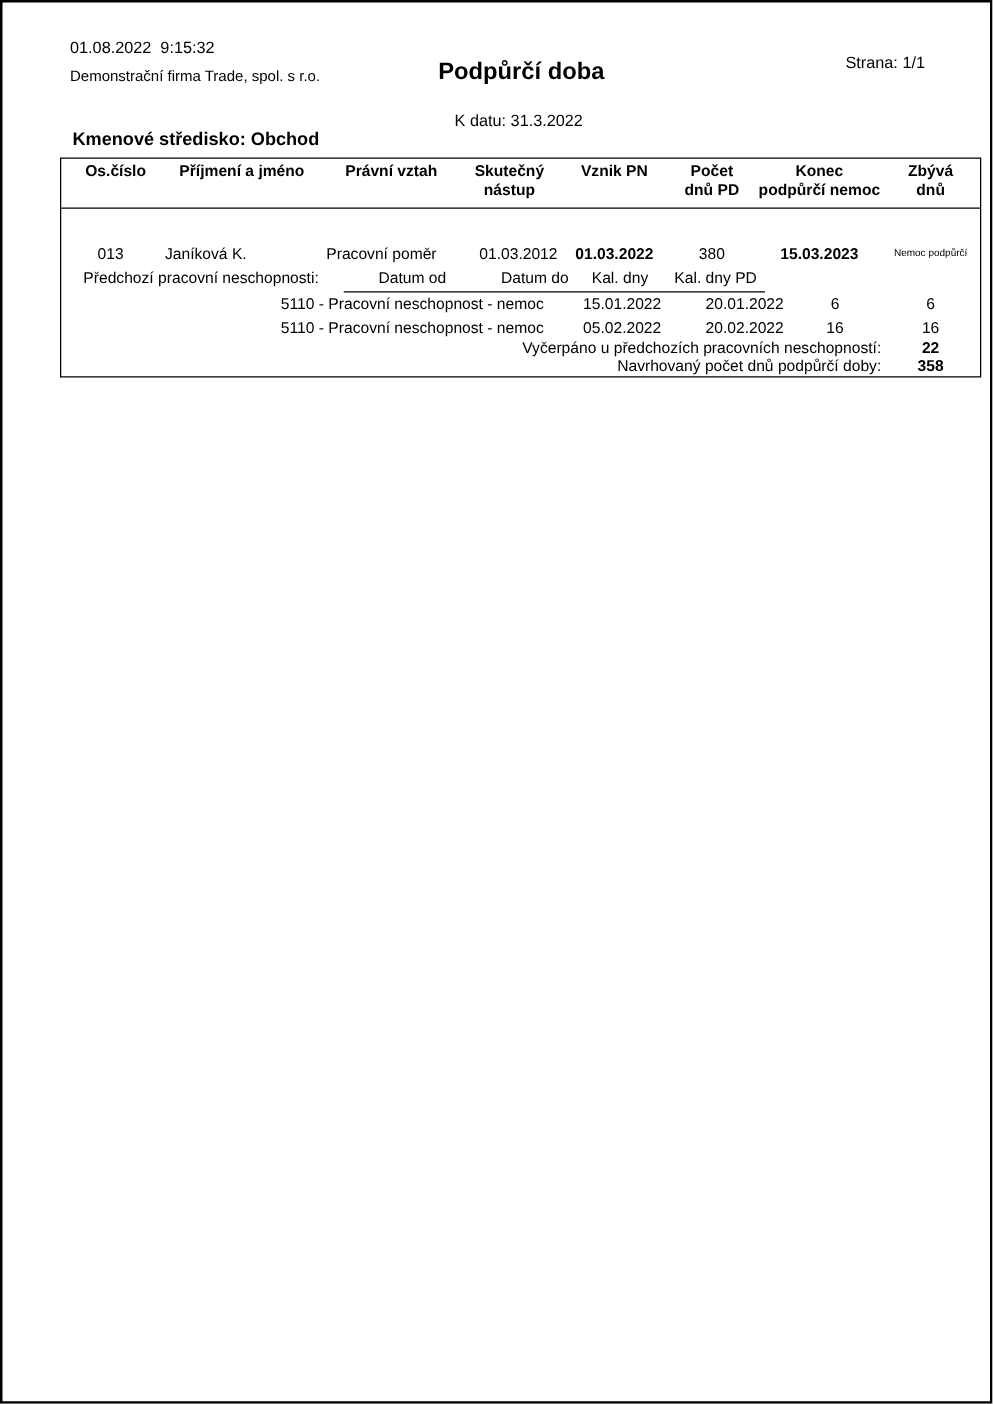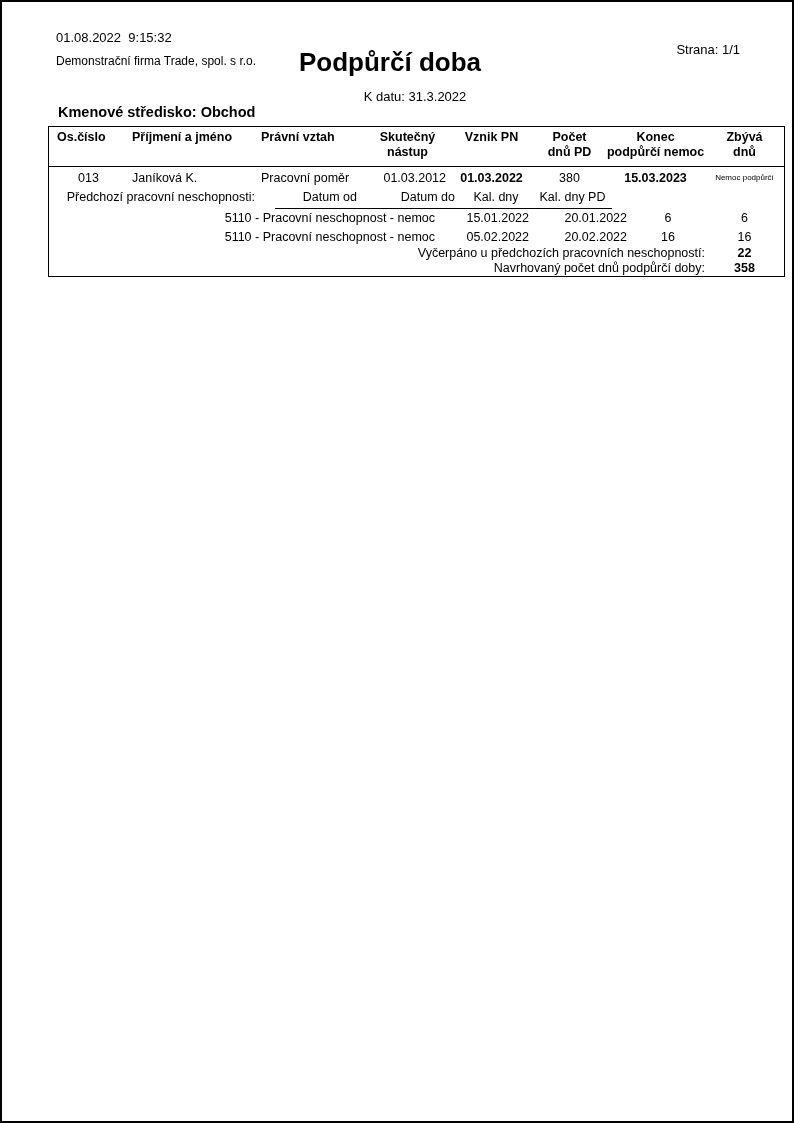--- a/index.html
+++ b/index.html
@@ -9,21 +9,21 @@
     background: #ffffff;
     border: 2px solid #000000;
     box-sizing: border-box;
     font-family: "Liberation Sans", sans-serif;
     color: #000000;
     margin: 0 auto;
     overflow: hidden;
   }
   .printed-at { position:absolute; left:54px; top:28px; font-size:13px; white-space:pre; }
   .company    { position:absolute; left:54px; top:52px; font-size:12px; }
-  .title      { position:absolute; left:388px; top:45px; transform:translateX(-50%); font-size:26px; font-weight:bold; white-space:nowrap; }
+  .title      { position:absolute; left:415px; top:45px; transform:translateX(-50%); font-size:19px; font-weight:bold; white-space:nowrap; }
   .kdatu      { position:absolute; left:413px; top:87px; transform:translateX(-50%); font-size:13px; white-space:nowrap; }
   .strana     { position:absolute; right:52px; top:40px; font-size:13px; }
   .section    { position:absolute; left:56px; top:102px; font-size:14.5px; font-weight:bold; }
 
   .rtable {
     position:absolute; left:46px; top:124px;
     width:737px; box-sizing:border-box;
     border:1px solid #000000;
     font-size:12.5px;
   }
@@ -36,22 +36,22 @@
   
   .s1{width:206px} .s2{width:192px} .s3{width:86px} .s4{width:98px} .s5{width:74px} .s6{width:79px}
   .span-popis{width:398px} .span-label{width:656px}
 
   .tl{text-align:left} .tc{text-align:center} .tr{text-align:right}
   .pl4{padding-left:4px} .pl6{padding-left:6px} .pl8{padding-left:8px}
   .pr4{padding-right:4px} .pr12{padding-right:12px}
   .b{font-weight:bold}
 
   .hrow { height:36px; border-bottom:1px solid #000; font-weight:bold; padding-top:3px; }
-  .hrow .hl { line-height:15px; }
-  .r1 { height:22px; line-height:22px; }
+  .hrow .hl { line-height:15px;text-align:center; }
+  .r1 { height:22px; line-height:22px;margin-top:25px; }
   .r2 { height:19px; line-height:17px;gap:20px; }
   .subwrap { display:flex; border-bottom:1px solid #000; height:19px; }
   .r3 { height:20px; line-height:20px; }
   .r4 { height:18px; line-height:18px; }
   .r5 { height:15px; line-height:14px; }
   .r6 { height:15px; line-height:14px; }
   .small { font-size:8px; }
 </style>
 </head>
 <body>

